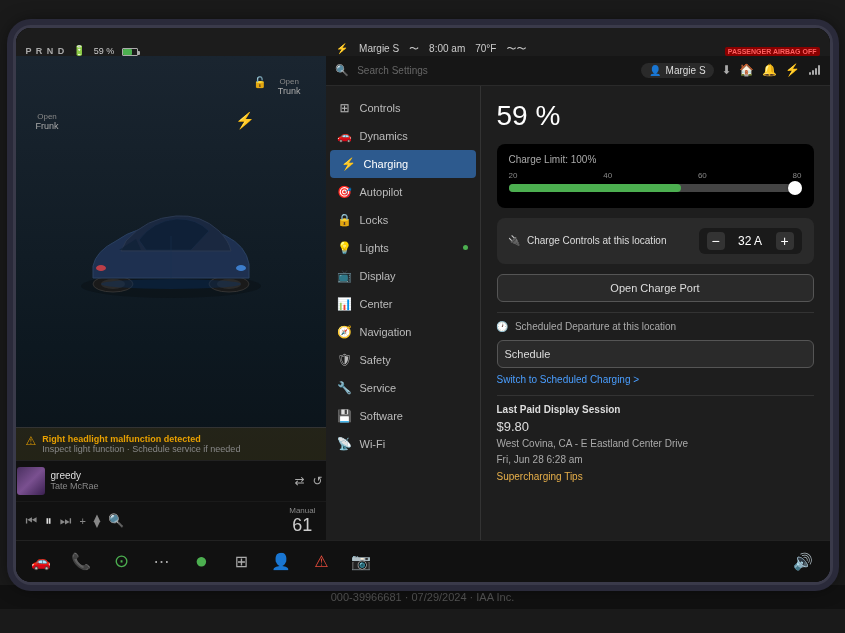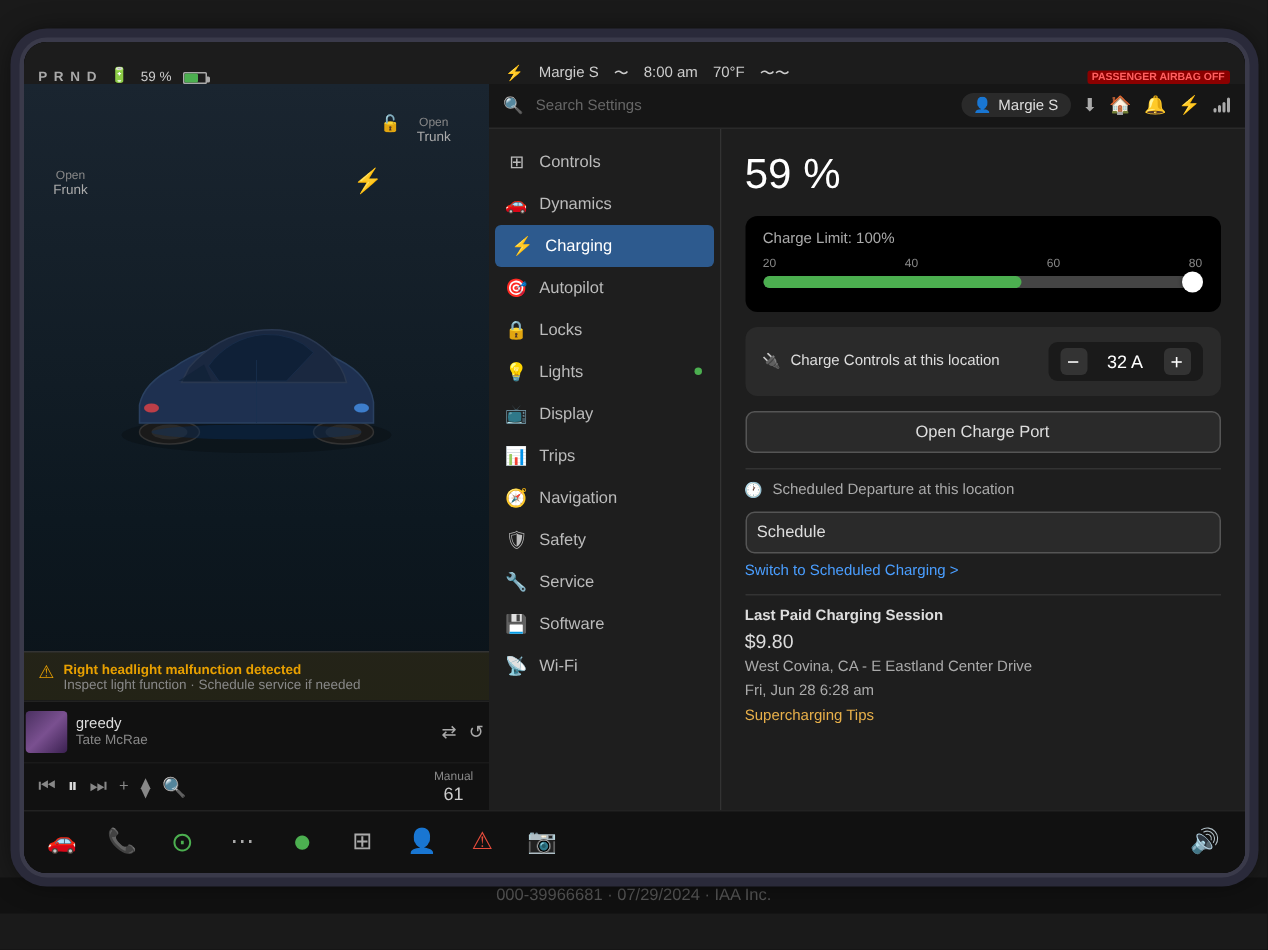--- a/index.html
+++ b/index.html
@@ -603,21 +603,21 @@
         <div style="background:#111;padding:4px 10px;display:flex;align-items:center;gap:8px;border-top:1px solid #1a1a1a;">
           <span style="font-size:13px;color:#888;cursor:pointer;">⏮</span>
           <span style="font-size:13px;color:#ddd;cursor:pointer;">⏸</span>
           <span style="font-size:13px;color:#888;cursor:pointer;">⏭</span>
           <span style="font-size:11px;color:#888;cursor:pointer;">+</span>
           <span style="font-size:13px;color:#888;cursor:pointer;">⧫</span>
           <span style="font-size:13px;color:#888;cursor:pointer;">🔍</span>
 
           <div style="margin-left:auto;text-align:center;">
             <span style="font-size:8px;color:#888;display:block;">Manual</span>
-            <span style="font-size:12px;color:#ccc;font-weight:300;display:block;">61</span>
+            <span style="font-size:18px;color:#ccc;font-weight:300;display:block;">61</span>
           </div>
         </div>
       </div>
 
       <div class="settings-panel">
 
         <div style="position:absolute;top:28px;left:310px;right:0;height:30px;background:#161616;display:flex;align-items:center;padding:0 10px;gap:8px;border-bottom:1px solid #2a2a2a;z-index:10;">
           <span style="font-size:11px;color:#888;">🔍</span>
           <span style="font-size:10px;color:#666;">Search Settings</span>
           <div style="margin-left:auto;display:flex;align-items:center;gap:8px;">
@@ -663,21 +663,21 @@
             <span class="nav-icon">💡</span>
             <span>Lights</span>
             <div class="dot-indicator"></div>
           </div>
           <div class="nav-item">
             <span class="nav-icon">📺</span>
             <span>Display</span>
           </div>
           <div class="nav-item">
             <span class="nav-icon">📊</span>
-            <span>Trips</span>
+            <span>Center</span>
           </div>
           <div class="nav-item">
             <span class="nav-icon">🧭</span>
             <span>Navigation</span>
           </div>
           <div class="nav-item">
             <span class="nav-icon">🛡</span>
             <span>Safety</span>
           </div>
           <div class="nav-item">
@@ -731,21 +731,21 @@
             <span>🕐</span>
             <span>Scheduled Departure at this location</span>
           </div>
 
           <div class="schedule-btn">Schedule</div>
 
           <div class="switch-link">Switch to Scheduled Charging &gt;</div>
 
           <hr class="section-divider">
 
-          <div class="last-session-label">Last Paid Charging Session</div>
+          <div class="last-session-label">Last Paid Display Session</div>
           <div class="session-cost">$9.80</div>
           <div class="session-location">West Covina, CA - E Eastland Center Drive</div>
           <div class="session-date">Fri, Jun 28 6:28 am</div>
           <div class="supercharging-link">Supercharging Tips</div>
         </div>
       </div>
     </div>
 
     <div class="taskbar">
       <div class="taskbar-item active">🚗</div>

